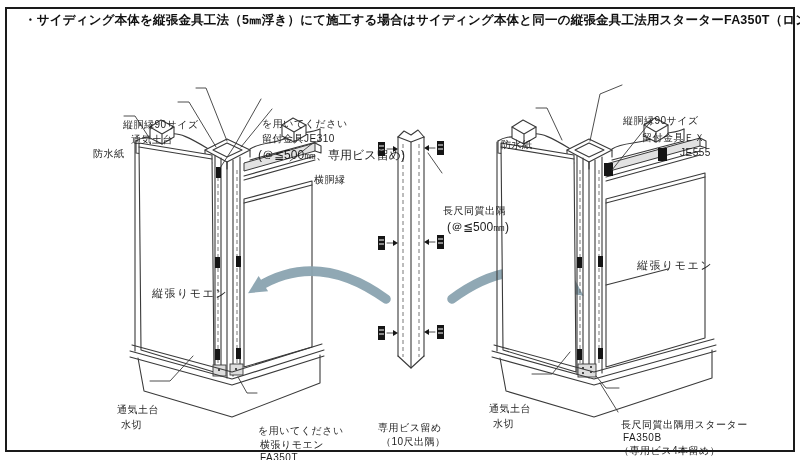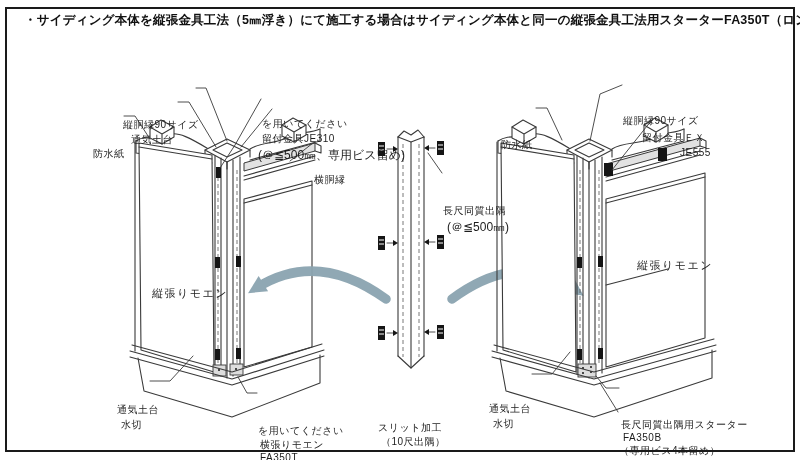--- a/index.html
+++ b/index.html
@@ -214,21 +214,21 @@
   <div class="lbl" style="left:314px;top:136px">横胴縁</div>
   <div class="lbl lbl-lg" style="left:152px;top:249px">縦張りモエン</div>
   <div class="lbl" style="left:117px;top:366px">通気土台</div>
   <div class="lbl" style="left:121px;top:381px">水切</div>
   <div class="lbl" style="left:258px;top:387px">を用いてください</div>
   <div class="lbl" style="left:260px;top:401px">横張りモエン</div>
   <div class="lbl" style="left:260px;top:414px">FA350T</div>
 
   <div class="lbl" style="left:443px;top:167px">長尺同質出隅</div>
   <div class="lbl lbl-sm" style="left:447px;top:182px">(＠≦500㎜)</div>
-  <div class="lbl" style="left:378px;top:384px">スリット加工</div>
+  <div class="lbl" style="left:378px;top:384px">専用ビス留め</div>
   <div class="lbl" style="left:381px;top:398px">（10尺出隅）</div>
 
   <div class="lbl" style="left:623px;top:77px">縦胴縁90サイズ</div>
   <div class="lbl" style="left:501px;top:101px">防水紙</div>
   <div class="lbl" style="left:642px;top:94px">留付金具ＥＸ</div>
   <div class="lbl" style="left:680px;top:109px">JE555</div>
   <div class="lbl lbl-lg" style="left:637px;top:221px">縦張りモエン</div>
   <div class="lbl" style="left:489px;top:365px">通気土台</div>
   <div class="lbl" style="left:493px;top:380px">水切</div>
   <div class="lbl" style="left:621px;top:381px">長尺同質出隅用スターター</div>

